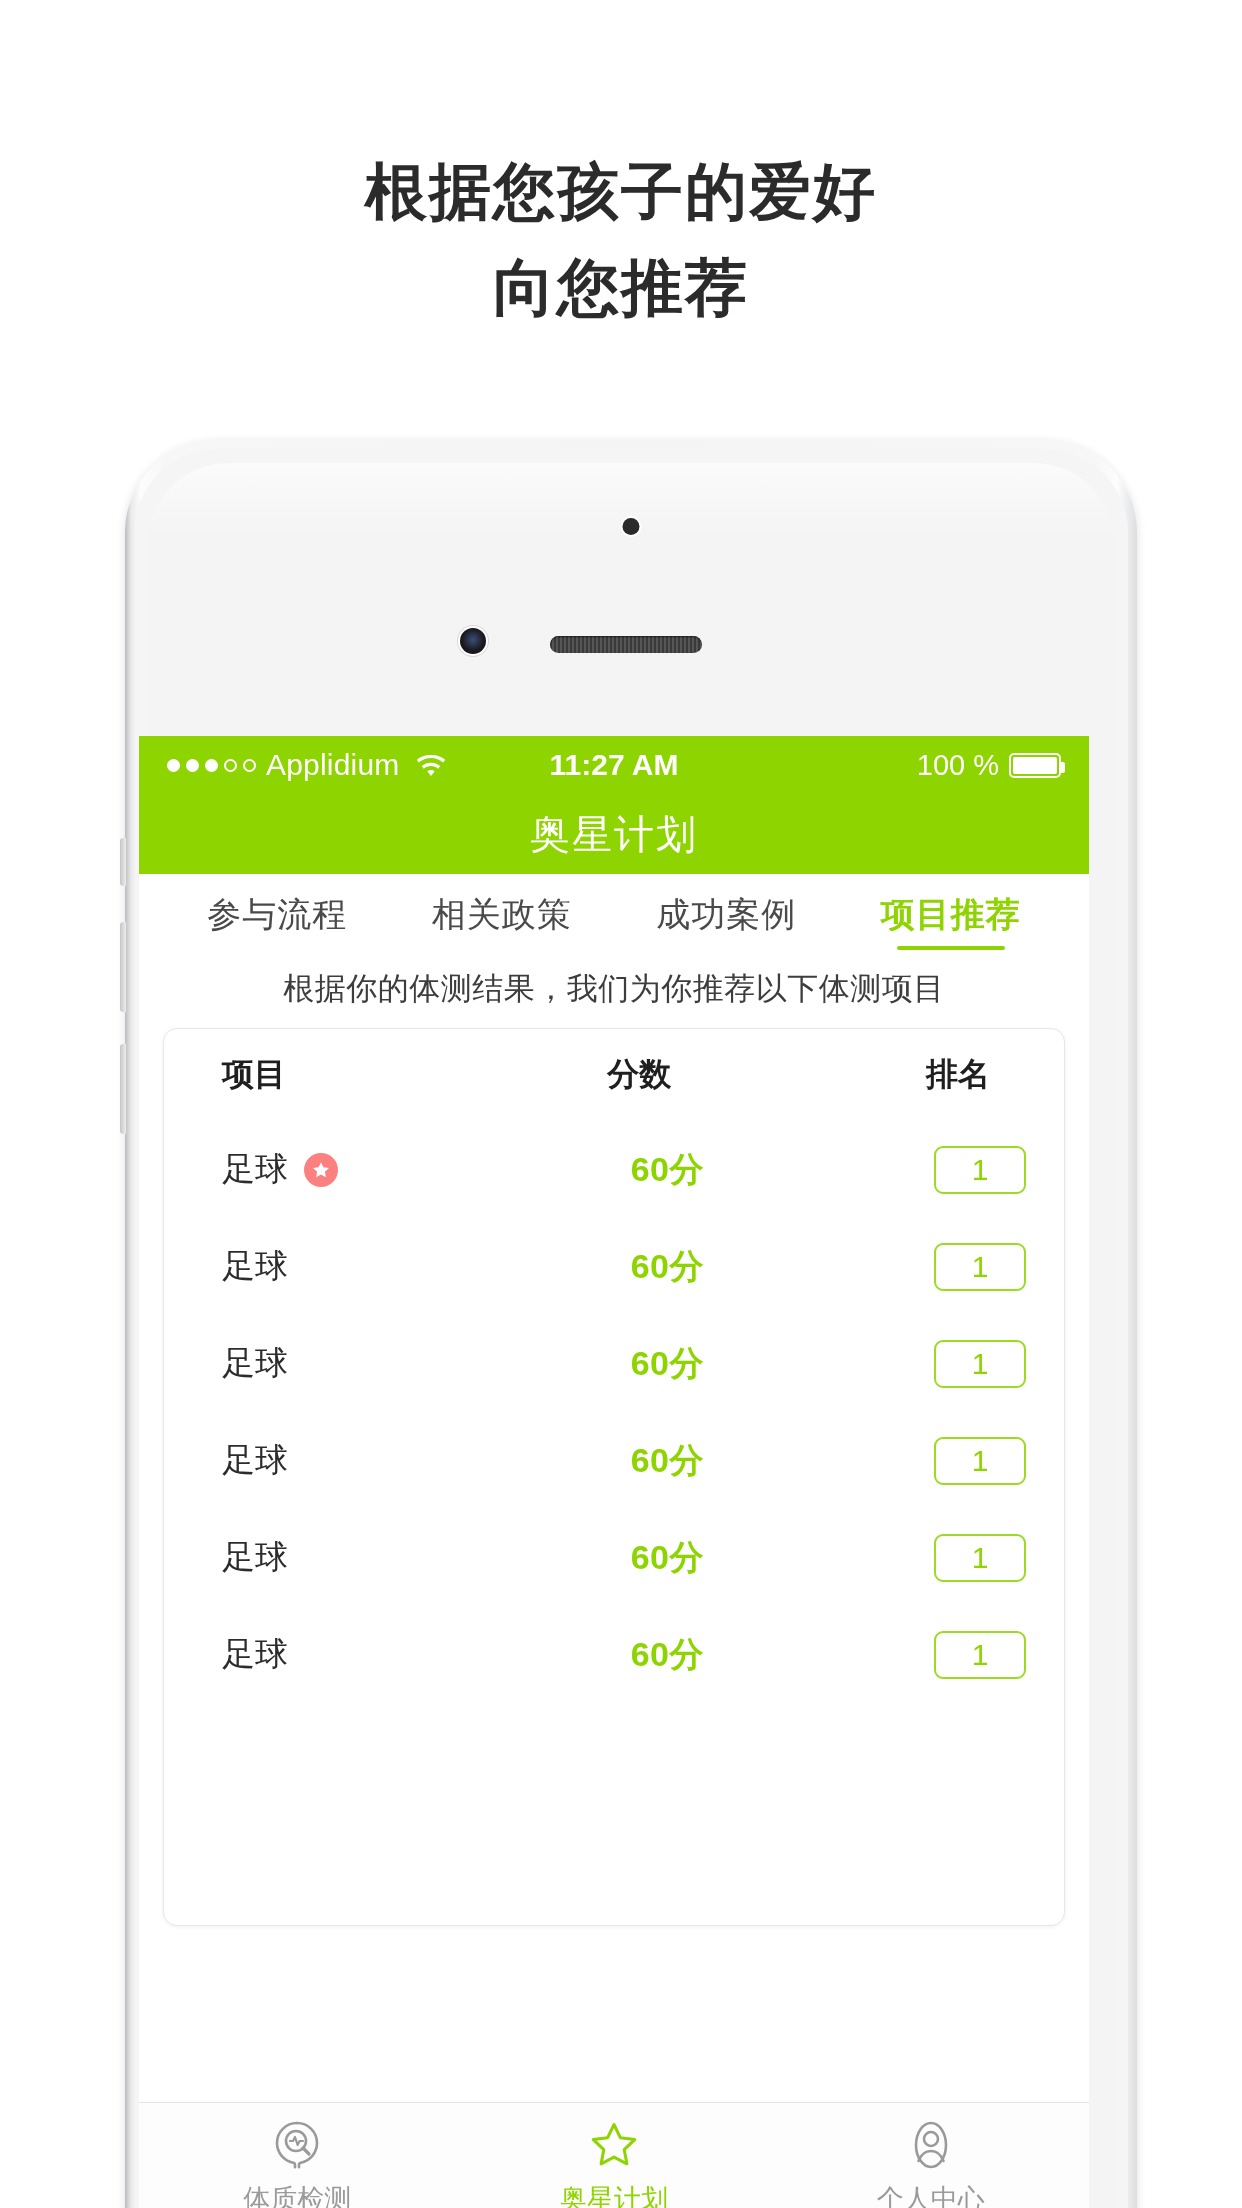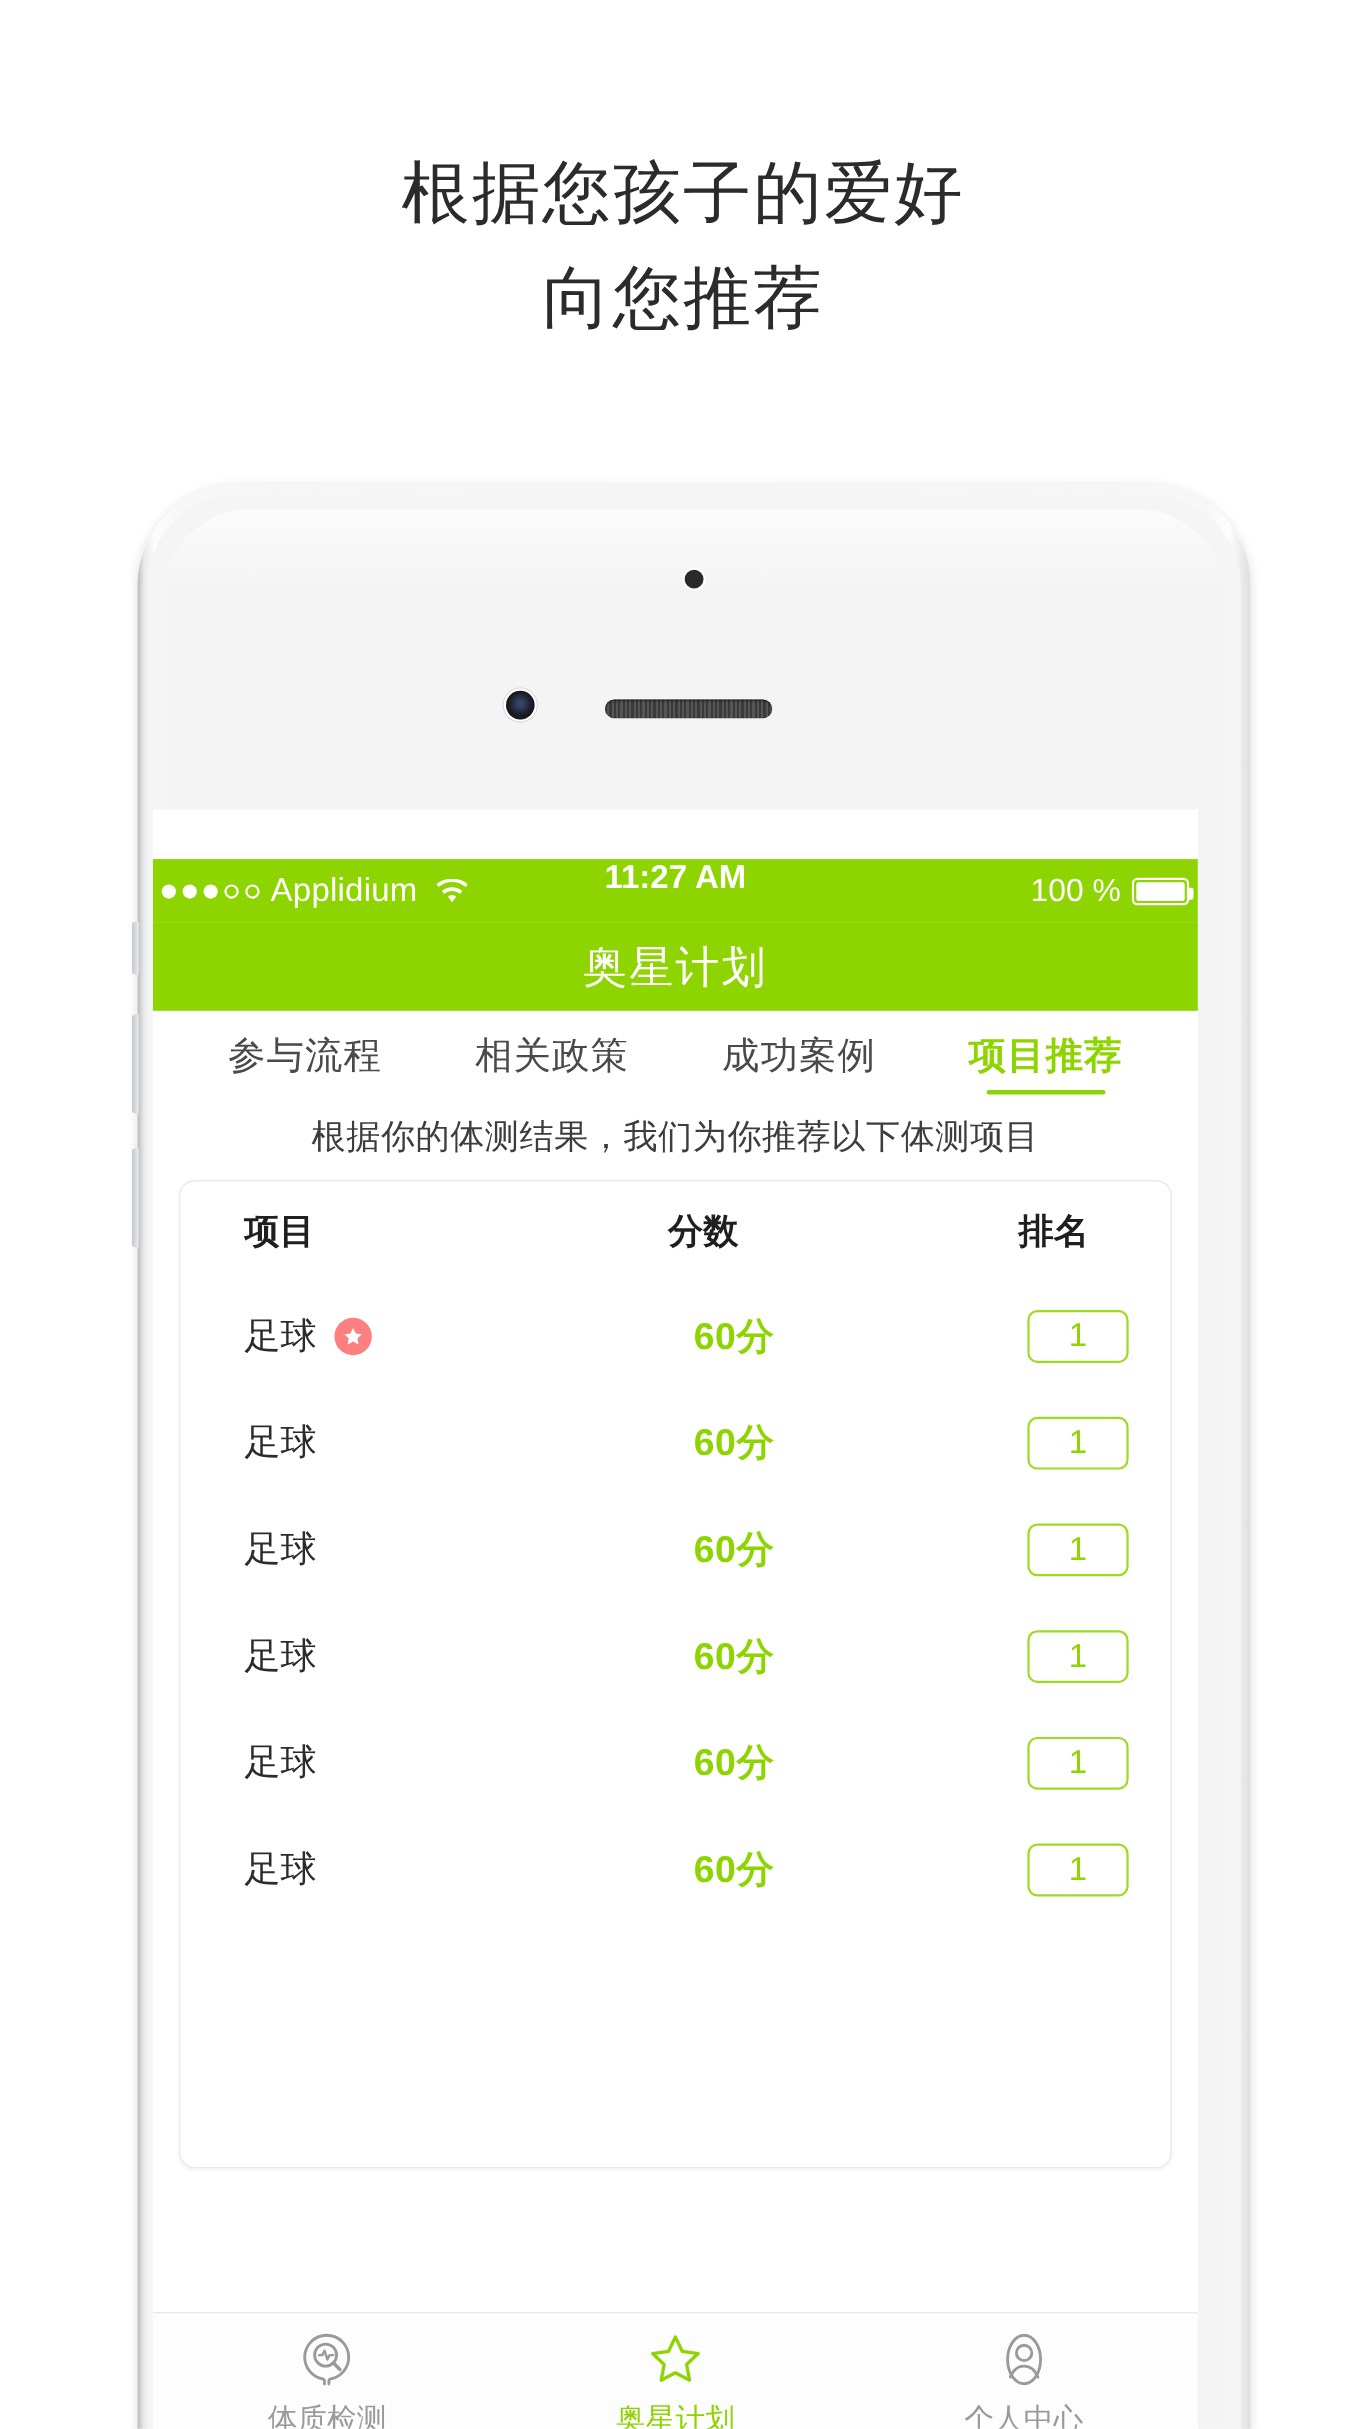--- a/index.html
+++ b/index.html
@@ -11,27 +11,27 @@
   }
   #page {
     position:relative;
     width:1242px; height:2208px;
     background:#ffffff;
   }
 
   
   .headline {
     position:absolute;
-    left:0; top:128px;
+    left:0; top:144px;
     width:1242px;
     text-align:center;
     color:#2b2b2b;
     font-size:62px;
     line-height:96px;
-    font-weight:400;
+    font-weight:700;
     letter-spacing:2px;
   }
   .headline .l2 { display:block; }
 
   
   .phone {
     position:absolute;
     left:125px;
     top:440px;
     width:1012px;
@@ -105,24 +105,24 @@
     background:#ffffff;
     overflow:hidden;
   }
 
   
   .statusbar {
     position:relative;
     height:58px;
     background:#8ed400;
     display:flex;
-    padding:0 8px;
+    align-items:center;
+    padding:0 28px;
     color:#ffffff;
     font-size:29px;
-    margin-top:45px;
   }
   .sb-left { display:flex; align-items:center; gap:10px; flex:0 0 auto; }
   .dots { display:flex; gap:6px; align-items:center; }
   .dot { width:13px; height:13px; border-radius:50%; background:#ffffff; }
   .dot.hollow { background:transparent; border:2px solid #ffffff; width:13px; height:13px; }
   .carrier { font-size:30px; letter-spacing:0.2px; }
   .wifi {
     display:inline-block; width:30px; height:24px; position:relative; margin-left:6px;
   }
   .sb-center {

